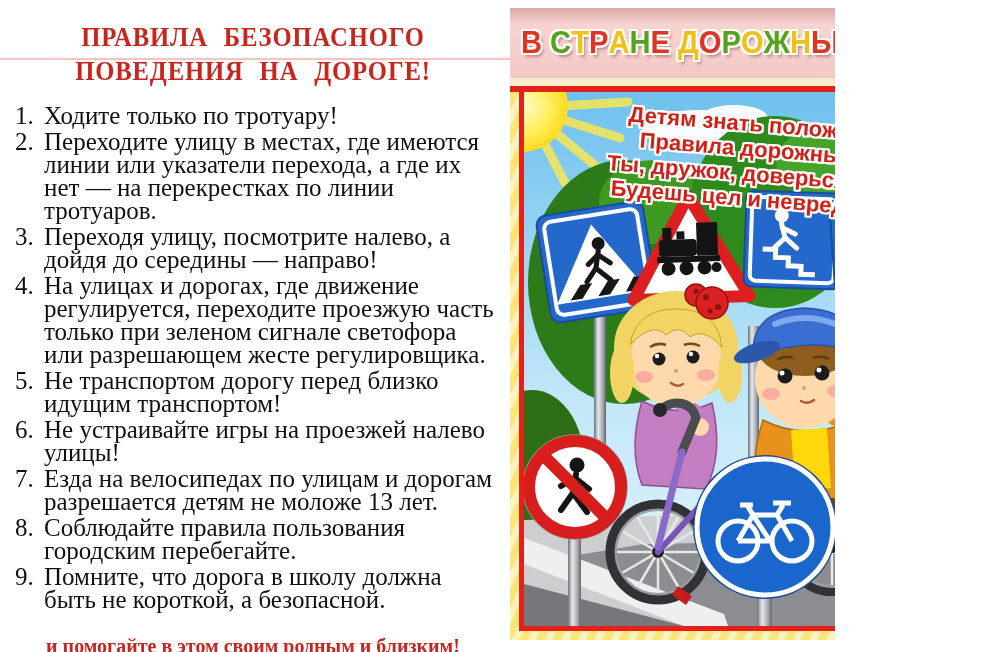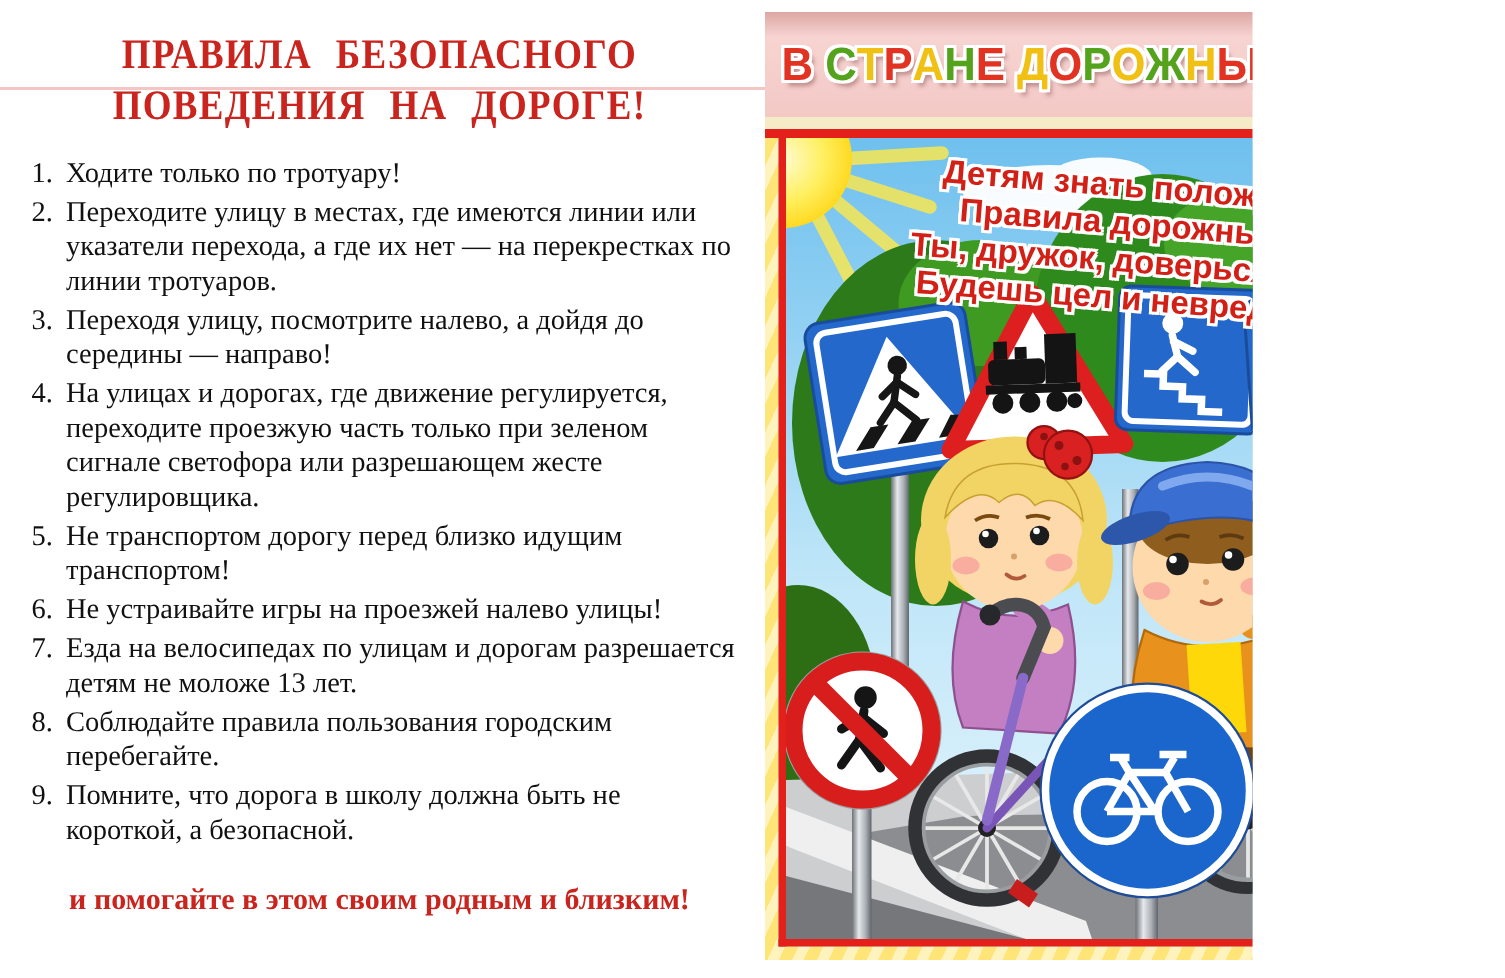--- a/index.html
+++ b/index.html
@@ -6,21 +6,21 @@
   .page{position:relative;width:835px;height:652px;background:#fff;overflow:hidden;
         font-family:"Liberation Serif",serif;}
   
   .divider{position:absolute;left:0;top:58px;width:1003px;height:2px;background:#f3c6c4;z-index:0;}
 
   
   .left-panel{position:absolute;left:0;top:0;width:506px;height:652px;z-index:1;}
   .doc-title{margin-top:20px;text-align:center;font-weight:bold;font-size:28px;line-height:34px;
              color:#c9241d;letter-spacing:1px;word-spacing:10px;transform:scaleX(.88);}
   .subtitle{margin:14px 8px 0;text-align:center;font-weight:bold;font-style:italic;font-size:20px;color:#111;}
-  ol.rules{margin:16px 0 0;padding:0 12px 0 40px;font-size:19px;line-height:23px;color:#111;}
+  ol.rules{margin:16px 0 0;padding:0 12px 0 40px;font-size:25px;line-height:23px;color:#111;}
   ol.rules li{margin-bottom:3px;padding-left:4px;}
   .doc-footer{margin-top:22px;text-align:center;font-weight:bold;font-size:20px;line-height:27px;color:#c9241d;}
 
   
   .poster{position:absolute;left:510px;top:8px;width:490px;height:632px;display:flex;flex-direction:column;z-index:2;}
   .banner{height:70px;background:linear-gradient(#dca7a4 0%,#f7d4d1 24%,#f3c8c5 100%);
           display:flex;align-items:center;justify-content:center;overflow:hidden;}
   .banner-text{white-space:nowrap;transform:scaleX(.94);}
   .bl{display:inline-block;white-space:pre;font-family:"Liberation Sans",sans-serif;font-weight:bold;font-size:31px;
       text-shadow:2px 0 0 #fff,-2px 0 0 #fff,0 2px 0 #fff,0 -2px 0 #fff,

